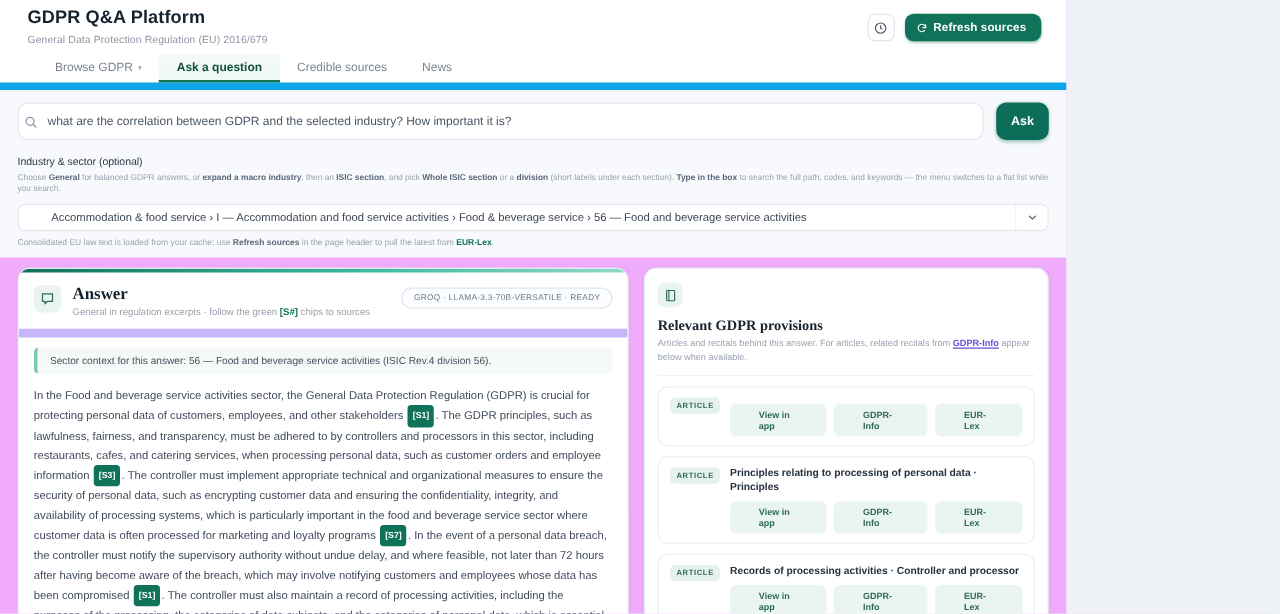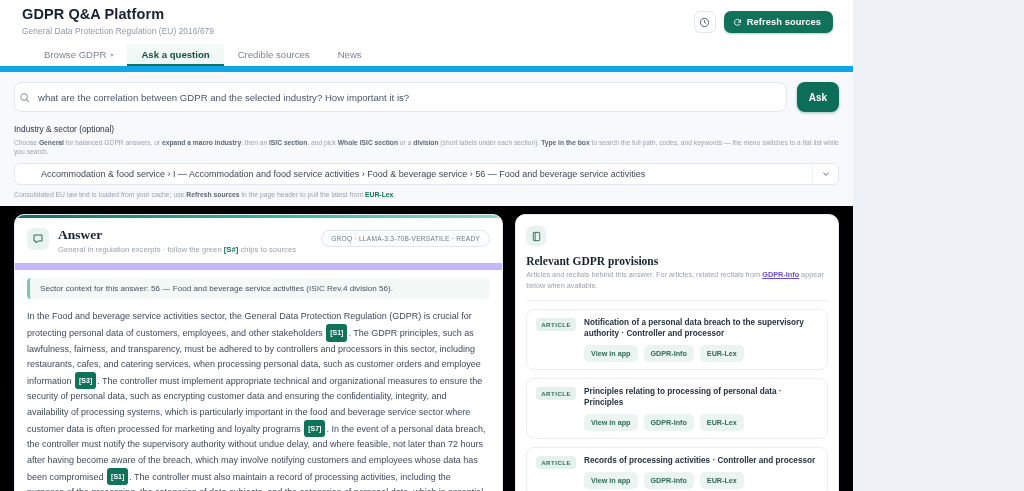--- a/index.html
+++ b/index.html
@@ -2,21 +2,21 @@
 <html><head>
 <meta charset="utf-8">
 <style>
   * { box-sizing: border-box; margin: 0; padding: 0; }
   html, body {
     width: 1024px; height: 491px;
     background: #eef1f6;
     font-family: "Liberation Sans", sans-serif;
     overflow: hidden;
   }
-  .app { width: 853px; height: 491px; position: relative; background: #000000; }
+  .app { width: 853px; height: 491px; position: relative; background: #f0abfc; }
 
   
   .header {
     background: #ffffff;
     height: 44px;
     padding: 6px 20px 0 22px;
     display: flex; align-items: flex-start; justify-content: space-between;
   }
   .brand-title {
     font-size: 14.5px; font-weight: bold; color: #16222e; letter-spacing: .1px;
@@ -146,21 +146,21 @@
     margin-top: 8px; display: flex; gap: 8px; align-items: flex-start;
   }
   .badge-article {
     background: #e4f1ec; color: #2f6a59; font-size: 6.1px; font-weight: bold;
     letter-spacing: .5px; border-radius: 4px; padding: 3px 5px; flex: 0 0 auto; margin-top: 1px;
   }
   .prov-item-title { font-size: 8.2px; font-weight: bold; color: #24313f; line-height: 11px; }
   .chip-row { display: flex; gap: 6px; margin-top: 6px; }
   .chip {
     background: #eaf4f0; color: #2f6a59; font-size: 7.2px; font-weight: bold;
-    border-radius: 5px; padding: 4px 7px; cursor: pointer;
+    border-radius: 5px; padding: 4px 23px; cursor: pointer;
   }
   svg { display: block; }
 </style>
 </head>
 <body>
 
 <div class="app">
 
   <div class="header">
     <div>
@@ -278,21 +278,20 @@
           <div class="prov-title">Relevant GDPR provisions</div>
           <div class="prov-sub">
             <span>Articles and recitals behind this answer. For articles, related recitals from </span><span class="link-gdprinfo">GDPR-Info</span><span> appear below when available.</span>
           </div>
         </div>
       </div>
       <div id="prov-list">
           <div class="prov-item">
             <span class="badge-article">ARTICLE</span>
             <div>
-              <div class="prov-item-title">Notification of a personal data breach to the supervisory authority · Controller and processor</div>
               <div class="chip-row">
                 <span class="chip">View in app</span>
                 <span class="chip">GDPR-Info</span>
                 <span class="chip">EUR-Lex</span>
               </div>
             </div>
           </div>
           <div class="prov-item">
             <span class="badge-article">ARTICLE</span>
             <div>

